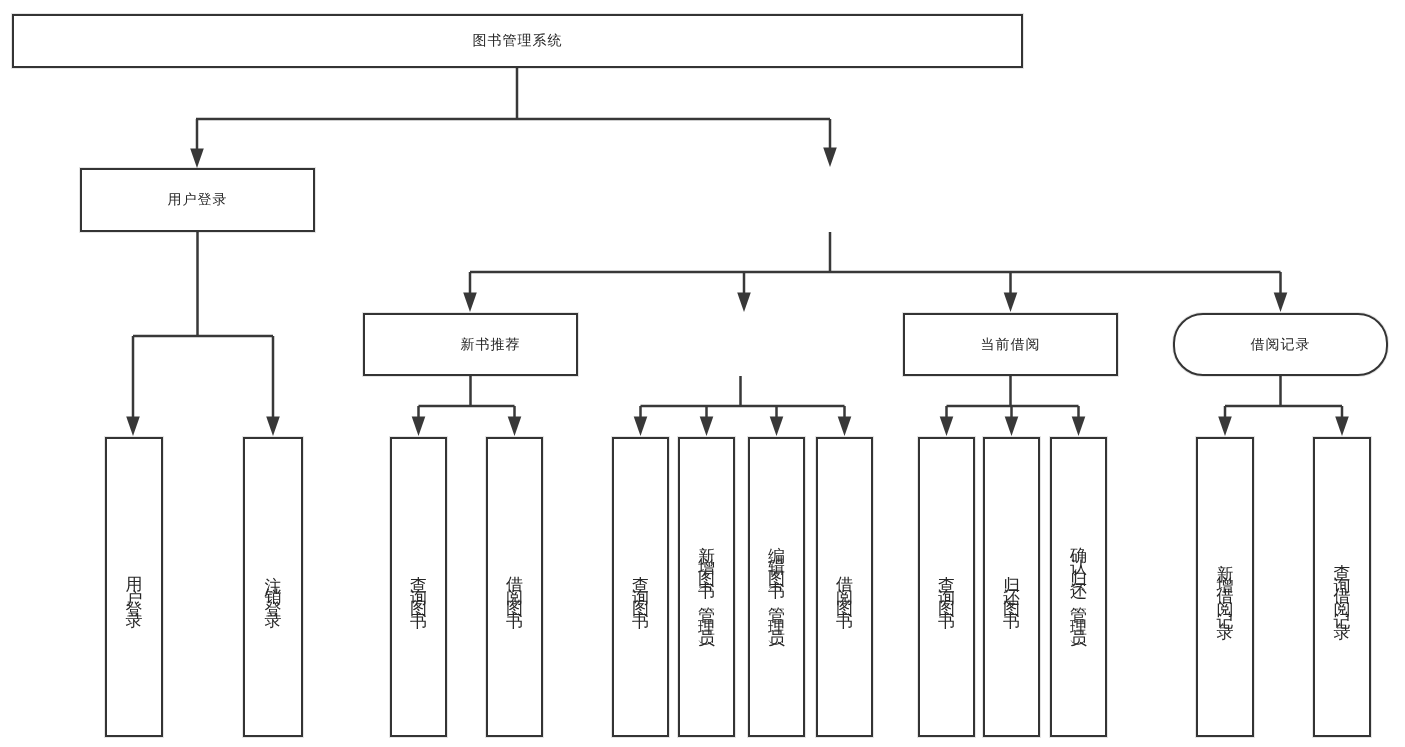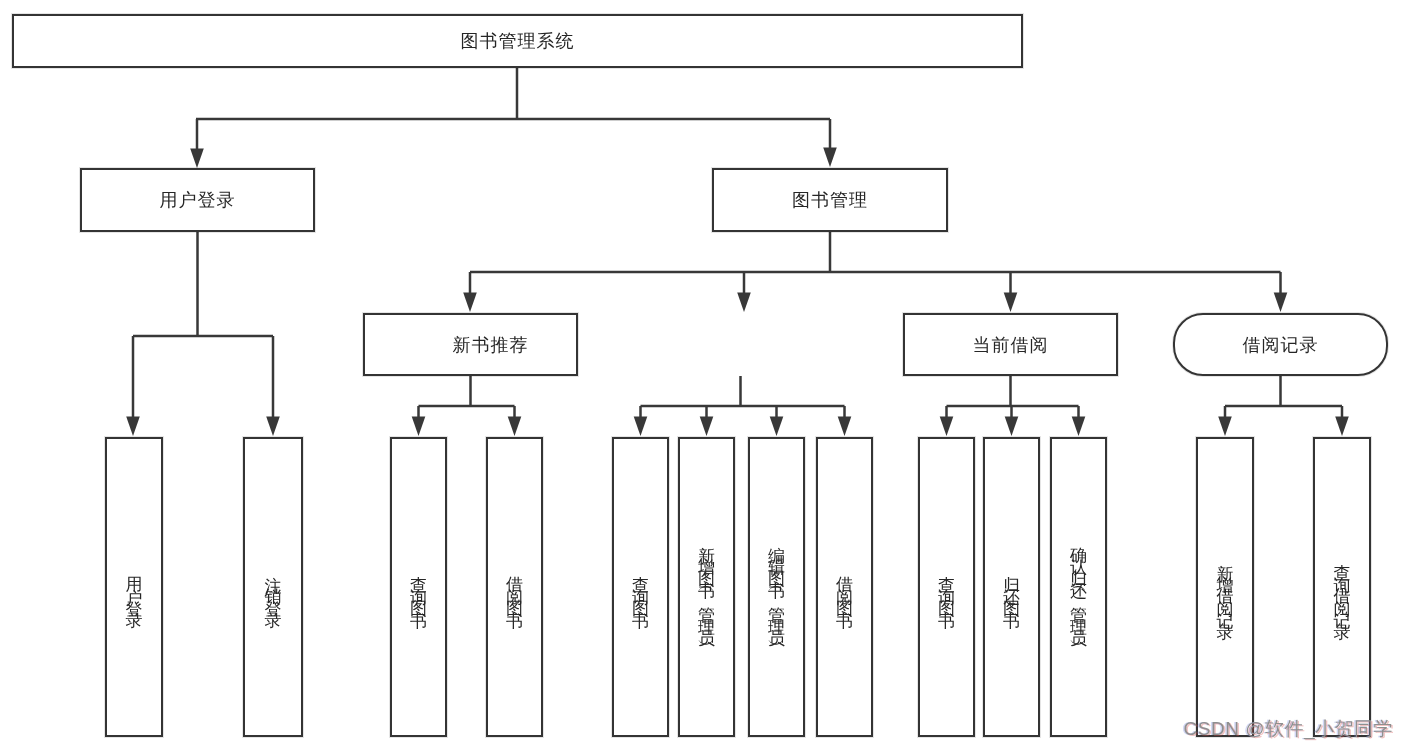--- a/index.html
+++ b/index.html
@@ -13,21 +13,21 @@
   .connectors{position:absolute;left:0;top:0;width:1405px;height:747px;}
   .box{
     position:absolute;
     box-sizing:border-box;
     border:2.5px solid #343434;
     background:#ffffff;
     display:flex;align-items:center;justify-content:center;
     color:#262626;
     box-shadow:0 0 0 1px rgba(0,0,0,0.10);
   }
-  .hbox{font-size:18px;letter-spacing:1px;}
+  .hbox{font-size:14px;letter-spacing:1px;}
   .vbox span{
     writing-mode:vertical-rl;
     text-orientation:mixed;
     font-size:17px;
     letter-spacing:12px;
     line-height:1;
     white-space:nowrap;
   }
   .watermark{
     position:absolute;
@@ -85,23 +85,20 @@
     </g>
   </svg>
 
   <div class="box hbox" style="left:12px;top:14px;width:1011px;height:54px;">
     <span>图书管理系统</span>
   </div>
 
   <div class="box hbox" style="left:80px;top:168px;width:235px;height:64px;">
     <span>用户登录</span>
   </div>
-  <div class="box hbox" style="left:712px;top:168px;width:236px;height:64px;">
-    <span>图书管理</span>
-  </div>
 
   <div class="box hbox" style="left:363px;top:313px;width:215px;height:63px;padding-left:40px;">
     <span>新书推荐</span>
   </div>
   <div class="box hbox" style="left:903px;top:313px;width:215px;height:63px;">
     <span>当前借阅</span>
   </div>
   <div class="box hbox" style="left:1173px;top:313px;width:215px;height:63px;border-radius:30px;">
     <span>借阅记录</span>
   </div>
@@ -143,15 +140,14 @@
     <span>确认归还（管理员）</span>
   </div>
 
   <div class="box vbox" style="left:1196px;top:437px;width:58px;height:300px;">
     <span>新增借阅记录</span>
   </div>
   <div class="box vbox" style="left:1313px;top:437px;width:58px;height:300px;">
     <span>查询借阅记录</span>
   </div>
 
-  <div class="watermark">CSDN @软件_小贺同学</div>
 
 </div>
 
 </body></html>

